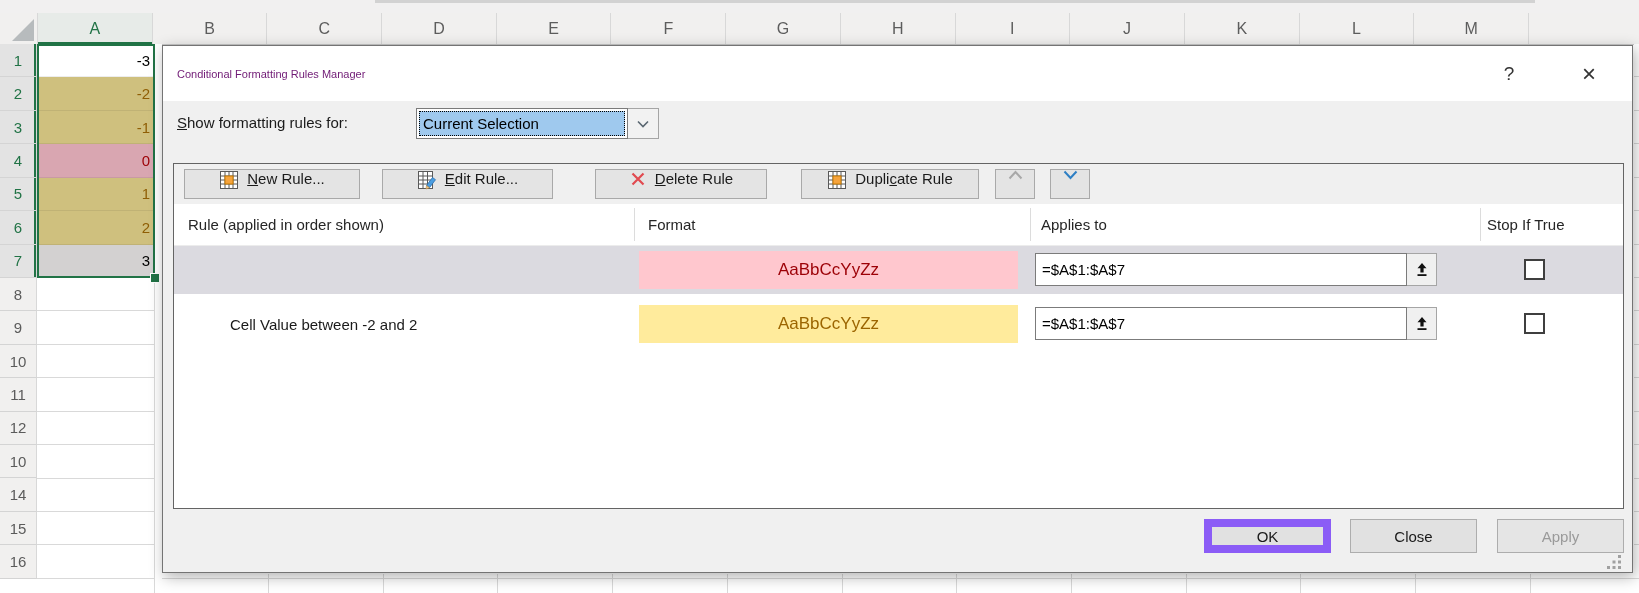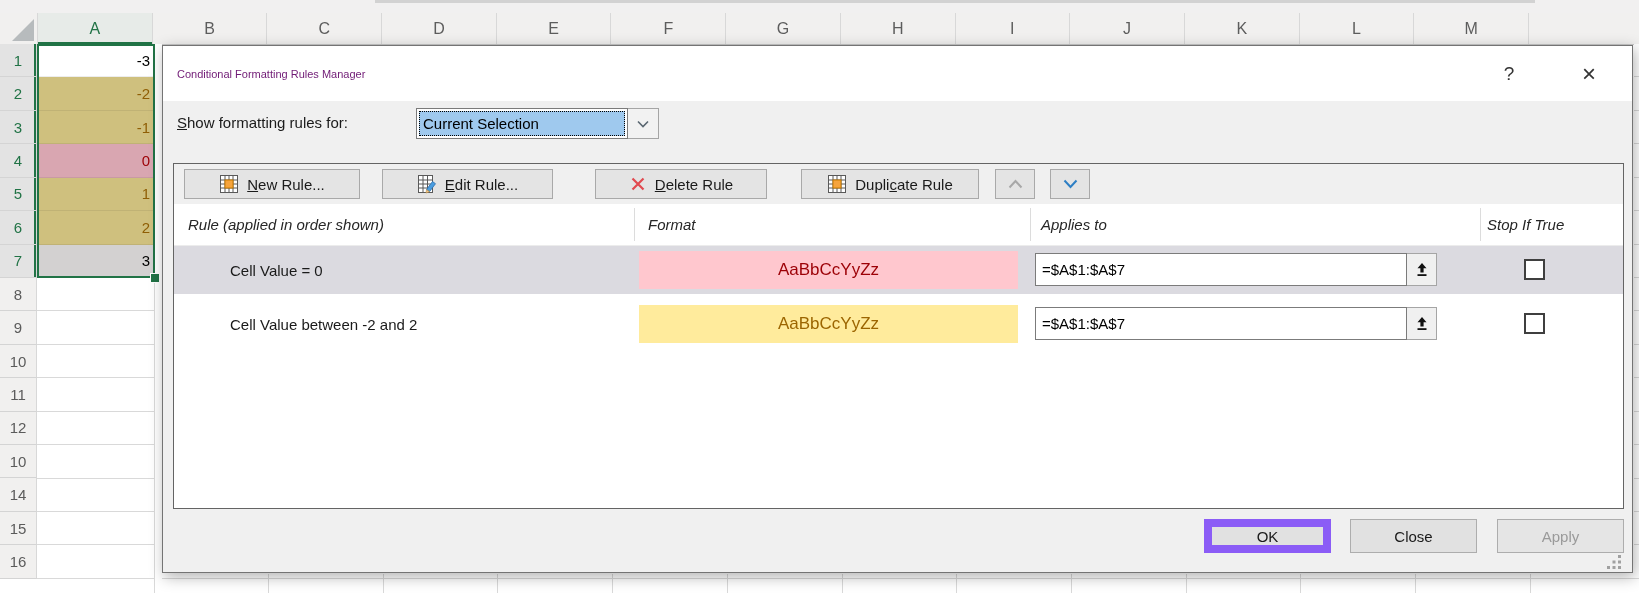--- a/index.html
+++ b/index.html
@@ -62,29 +62,29 @@
   .combo-hl{position:absolute;left:2px;top:2px;right:2px;bottom:2px;background:#9fc9ee;
     outline:1px dotted #000;outline-offset:-1px;
     display:flex;align-items:center;padding-left:4px;font-size:15px;color:#000;}
   .combo-btn{width:31px;height:31px;box-sizing:border-box;background:#f2f2f2;border:1px solid #a5a5a5;border-left:none;
     display:flex;align-items:center;justify-content:center;}
   
   .groupbox{position:absolute;left:10px;top:117px;width:1451px;height:346px;box-sizing:border-box;
     background:#fff;border:1px solid #646464;}
   .toolbar{position:absolute;left:0;top:0;width:100%;height:40px;background:#f0f0f0;border-bottom:1px solid #a3a3a3;}
   .tb-btn{position:absolute;top:5px;height:30px;box-sizing:border-box;background:#e4e4e4;border:1px solid #a9a9a9;
-    display:flex;align-items:center;justify-content:center;gap:8px;font-size:15px;color:#1a1a1a;}
+    display:flex;justify-content:center;gap:8px;font-size:15px;color:#1a1a1a;}
   .btn-new{left:10px;width:176px;}
   .btn-edit{left:208px;width:171px;}
   .btn-del{left:421px;width:172px;}
   .btn-dup{left:627px;width:178px;}
   .btn-up{left:821px;width:40px;}
   .btn-down{left:876px;width:40px;}
   .rules-header{position:absolute;left:0;top:40px;width:100%;height:42px;background:#fff;box-sizing:border-box;
-    border-bottom:1px solid #ececec;font-style:italic;}
+    border-bottom:1px solid #ececec;}
   .rules-header .h{position:absolute;top:0;height:100%;display:flex;align-items:center;font-size:15px;color:#262626;}
   .h-rule{left:14px;} .h-format{left:474px;} .h-applies{left:867px;} .h-stop{left:1313px;}
   .hsep{position:absolute;top:4px;bottom:4px;width:1px;background:#dcdcdc;}
   .sep1{left:460px;} .sep2{left:856px;} .sep3{left:1306px;}
   .rules-rows{position:absolute;left:0;top:82px;width:100%;}
   .rule-row{position:relative;width:100%;height:48px;margin-bottom:6px;background:#fff;}
   .rule-row.selected{background:#dbdae0;}
   .rule-label{position:absolute;left:56px;top:0;height:100%;display:flex;align-items:center;font-size:15px;color:#1a1a1a;}
   .swatch{position:absolute;left:465px;top:5px;width:379px;height:38px;
     display:flex;align-items:center;justify-content:center;font-size:17px;}
@@ -243,21 +243,20 @@
       <div class="h h-applies">Applies to</div>
       <div class="h h-stop">Stop If True</div>
       <div class="hsep sep1"></div>
       <div class="hsep sep2"></div>
       <div class="hsep sep3"></div>
     </div>
 
     <div class="rules-rows">
 
     <div class="rule-row selected">
-          <div class="rule-label">Cell Value = 0</div>
           <div class="swatch" style="background-color: rgb(255, 199, 206); color: rgb(156, 0, 6);">AaBbCcYyZz</div>
           <div class="applies-wrap">
             <input class="applies-input" type="text" value="=$A$1:$A$7" style="">
             <div class="picker-btn">
               <svg width="14" height="16" viewBox="0 0 14 16">
                 <path d="M7 1 L11.5 6.2 H8.6 V10.5 H5.4 V6.2 H2.5 Z" fill="#111"></path>
                 <rect x="2.5" y="12.2" width="9" height="1.8" fill="#111"></rect>
               </svg>
             </div>
           </div>

